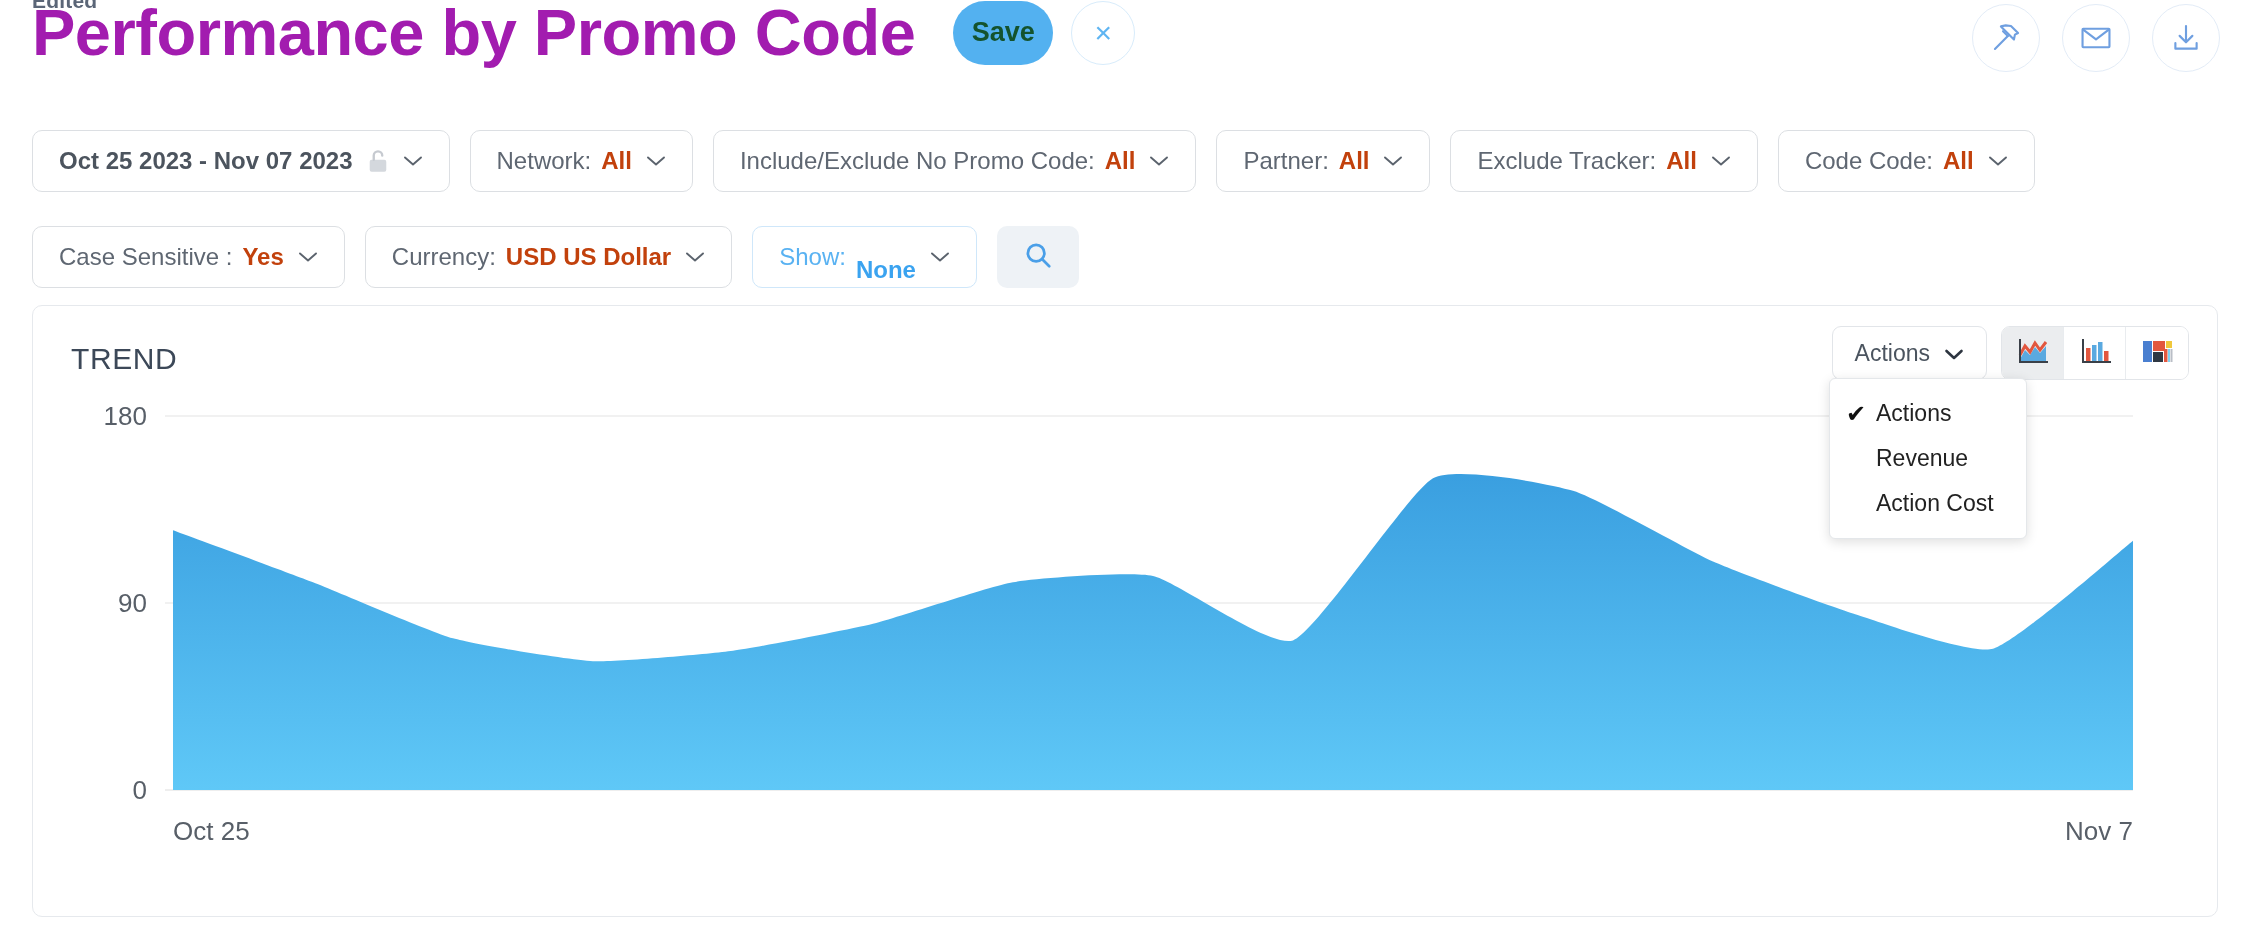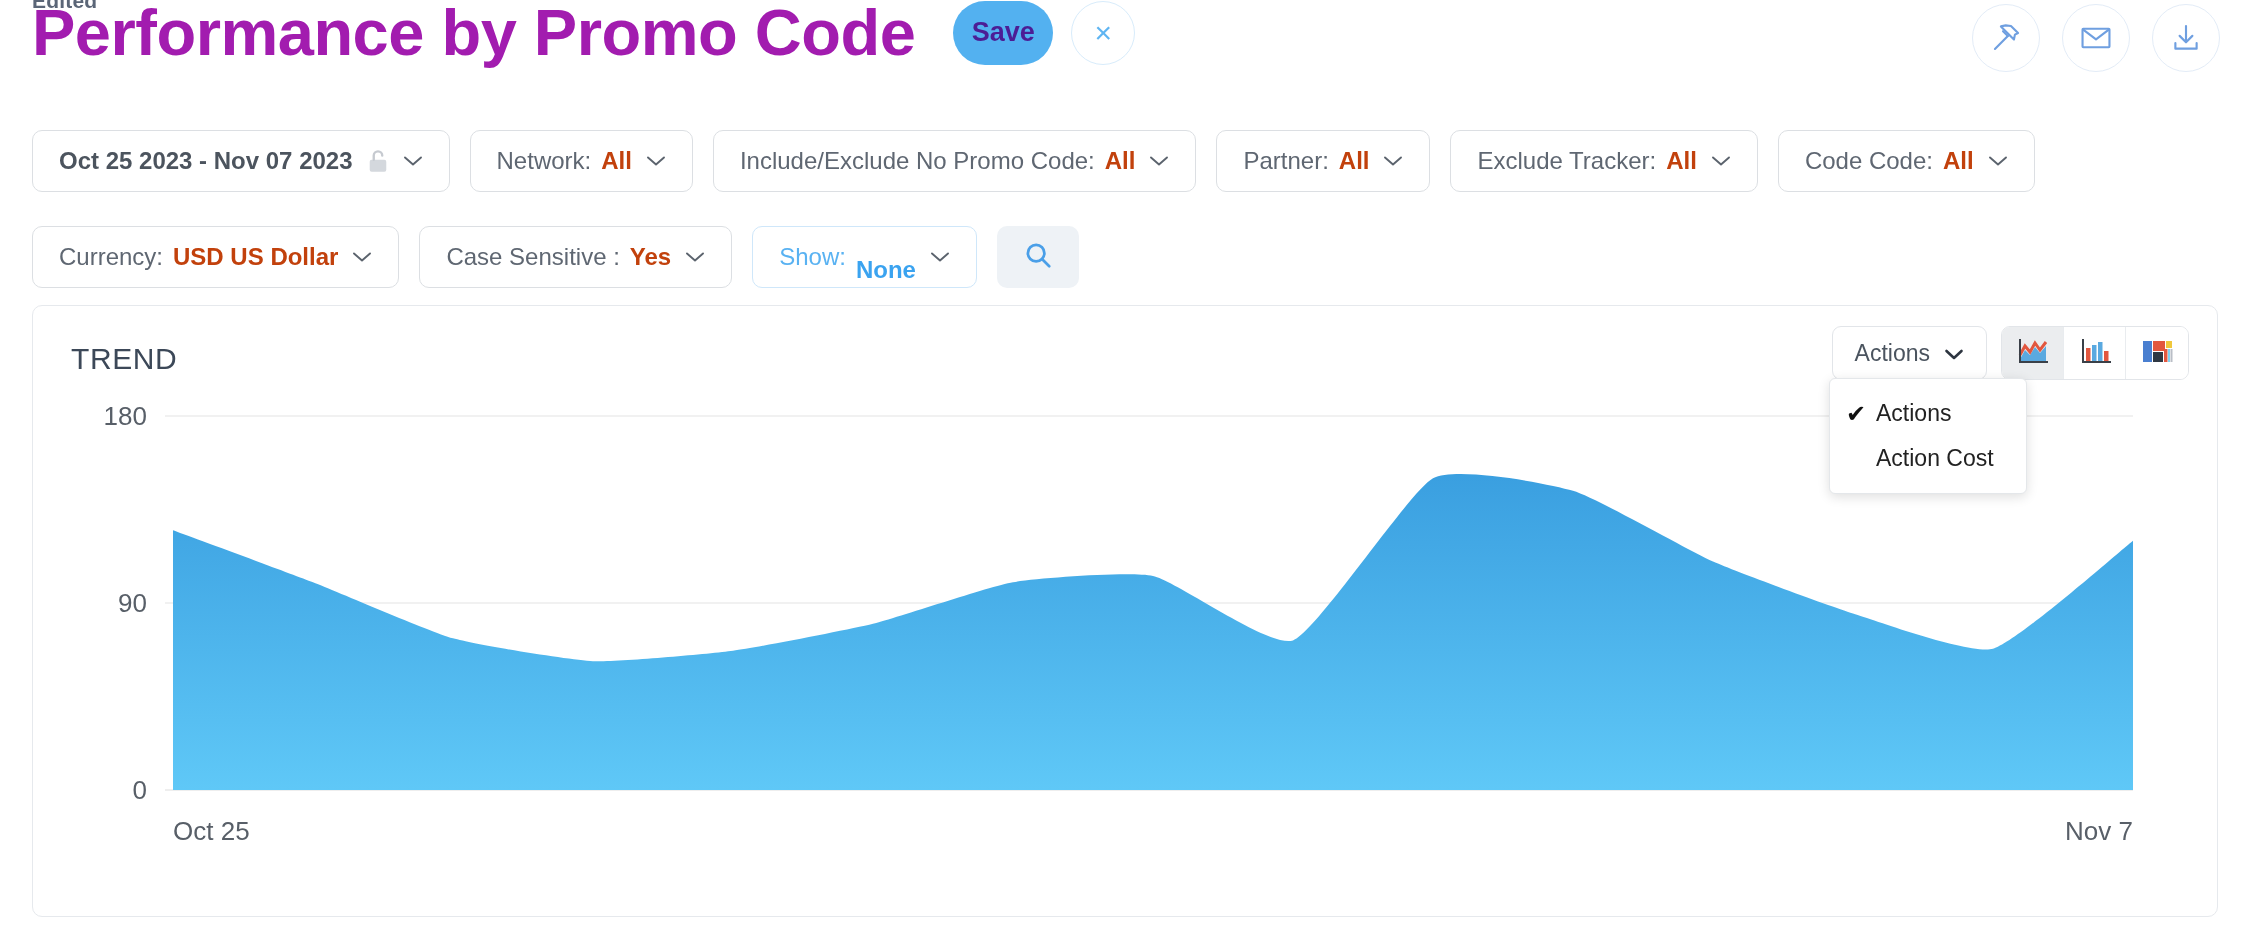--- a/index.html
+++ b/index.html
@@ -25,21 +25,21 @@
     position: absolute; left: 32px; top: 0px;
     display: flex; align-items: center; gap: 0px;
   }
   .page-title {
     font-size: 65px; line-height: 1.0; font-weight: 700;
     color: #a21caf; letter-spacing: -0.5px; white-space: nowrap;
   }
   .save-btn {
     margin-left: 38px;
     width: 100px; height: 64px; border-radius: 34px;
-    background: #53b1f0; border: none; color: #4c1d95;
+    background: #53b1f0; border: none; color: #14532d;
     font-size: 27px; font-weight: 600; font-family: inherit;
     display: flex; align-items: center; justify-content: center;
     cursor: pointer;
   }
   .close-btn {
     margin-left: 18px;
     width: 64px; height: 64px; border-radius: 50%;
     background: #fff; border: 1.5px solid #d8ecfb;
     color: #5fb5f2; font-size: 30px; font-weight: 300;
     display: flex; align-items: center; justify-content: center;
@@ -252,32 +252,32 @@
       <span>Code Code:</span>
       <span class="val">All</span>
       <span class="chev">
         <svg width="20" height="12" viewBox="0 0 20 12" fill="none" stroke="#5b636d" stroke-width="1.9" stroke-linecap="round" stroke-linejoin="round">
             <path d="M2 2.5L10 9.5 18 2.5"></path>
           </svg>
       </span>
     </div>
 
     <div class="filter-chip">
+      <span>Case Sensitive :</span>
+      <span class="val">Yes</span>
+      <span class="chev">
+        <svg width="20" height="12" viewBox="0 0 20 12" fill="none" stroke="#5b636d" stroke-width="1.9" stroke-linecap="round" stroke-linejoin="round">
+            <path d="M2 2.5L10 9.5 18 2.5"></path>
+          </svg>
+      </span>
+    </div>
+
+    <div class="filter-chip">
       <span>Currency:</span>
       <span class="val">USD US Dollar</span>
-      <span class="chev">
-        <svg width="20" height="12" viewBox="0 0 20 12" fill="none" stroke="#5b636d" stroke-width="1.9" stroke-linecap="round" stroke-linejoin="round">
-            <path d="M2 2.5L10 9.5 18 2.5"></path>
-          </svg>
-      </span>
-    </div>
-
-    <div class="filter-chip">
-      <span>Case Sensitive :</span>
-      <span class="val">Yes</span>
       <span class="chev">
         <svg width="20" height="12" viewBox="0 0 20 12" fill="none" stroke="#5b636d" stroke-width="1.9" stroke-linecap="round" stroke-linejoin="round">
             <path d="M2 2.5L10 9.5 18 2.5"></path>
           </svg>
       </span>
     </div>
 
     <div class="filter-chip accent">
       <span>Show:</span>
       <span class="val">None</span>
@@ -349,20 +349,24 @@
         </div>
       </div>
 
       <div class="dropdown">
         <div class="dd-item">
           <span class="dd-check">✔</span>
           <span>Actions</span>
         </div>
         <div class="dd-item unchecked">
           <span class="dd-check">✔</span>
+          <span>Revenue</span>
+        </div>
+        <div class="dd-item unchecked">
+          <span class="dd-check">✔</span>
           <span>Action Cost</span>
         </div>
       </div>
     </div>
 
     <div class="chart-wrap">
       <svg class="chart-svg" id="trend-svg" width="2186" height="500" viewBox="0 0 2186 500">
         <defs>
           <linearGradient id="areaGrad" x1="0" y1="0" x2="0" y2="1">
             <stop offset="0%" stop-color="#3a9fe0"></stop>

